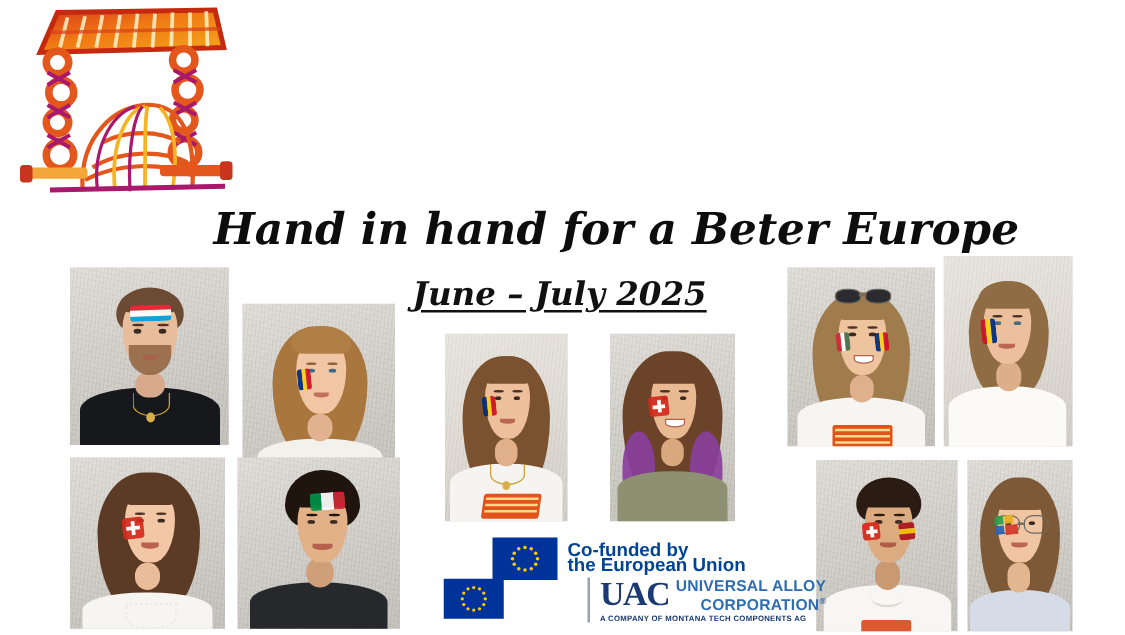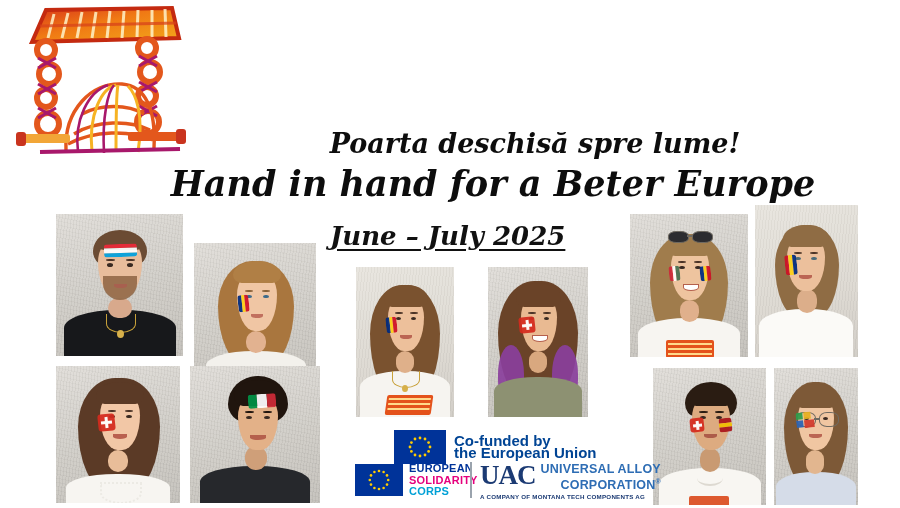--- a/index.html
+++ b/index.html
@@ -187,21 +187,20 @@
       <rect x="14" y="132" width="52" height="9" rx="3" fill="#F2A637"></rect>
       <rect x="12" y="130" width="10" height="14" rx="3" fill="#C9341E"></rect>
       <rect x="124" y="130" width="56" height="9" rx="3" fill="#E3571C"></rect>
       <rect x="172" y="127" width="10" height="15" rx="3" fill="#C9341E"></rect>
       <path d="M36 150 L176 147" stroke="#A8186B" stroke-width="4" fill="none"></path>
     </svg>
   </div>
 
   <div class="title-block">
   </div>
-  <div class="sub-ro">Poarta deschisă spre lume!</div>
   <div class="sub-en">Hand in hand for a Beter Europe</div>
   <div class="dates">June – July 2025</div>
 
   <div class="photo" style="left:56px;top:214px;width:127px;height:142px;">
     <div class="ph-inner">
       <div class="wall"></div>
       <div class="torso" style="left:8px;top:96px;width:112px;height:60px;background:#17181b;"></div>
       <div class="neck" style="left:52px;top:84px;width:24px;height:20px;background:#d8a98c;"></div>
       <div class="hair-top" style="left:37px;top:16px;width:54px;height:34px;background:#6b4b33;"></div>
       <div class="face" style="left:42px;top:22px;width:44px;height:62px;background:#e8bd9c;"></div>
@@ -482,25 +481,20 @@
             <circle cx="28.6" cy="24" r="1.3"></circle>
           <circle cx="24" cy="25" r="1.3"></circle>
             <circle cx="19.4" cy="24" r="1.3"></circle>
           <circle cx="16" cy="20.6" r="1.3"></circle>
             <circle cx="14.8" cy="16" r="1.3"></circle>
           <circle cx="16" cy="11.4" r="1.3"></circle>
             <circle cx="19.4" cy="8" r="1.3"></circle>
         </g>
       </svg>
     </div>
-    <div class="esc-words">
-      <div class="w1">EUROPEAN</div>
-      <div class="w2">SOLIDARITY</div>
-      <div class="w3">CORPS</div>
-    </div>
   </div>
 
   <div class="divider"></div>
 
   <div class="uac-block">
     <div class="uac-row">
       <div class="uac-mark">UAC</div>
       <div class="uac-name">
         <div>UNIVERSAL ALLOY</div>
         <div><span>CORPORATION</span><sup>®</sup></div>

